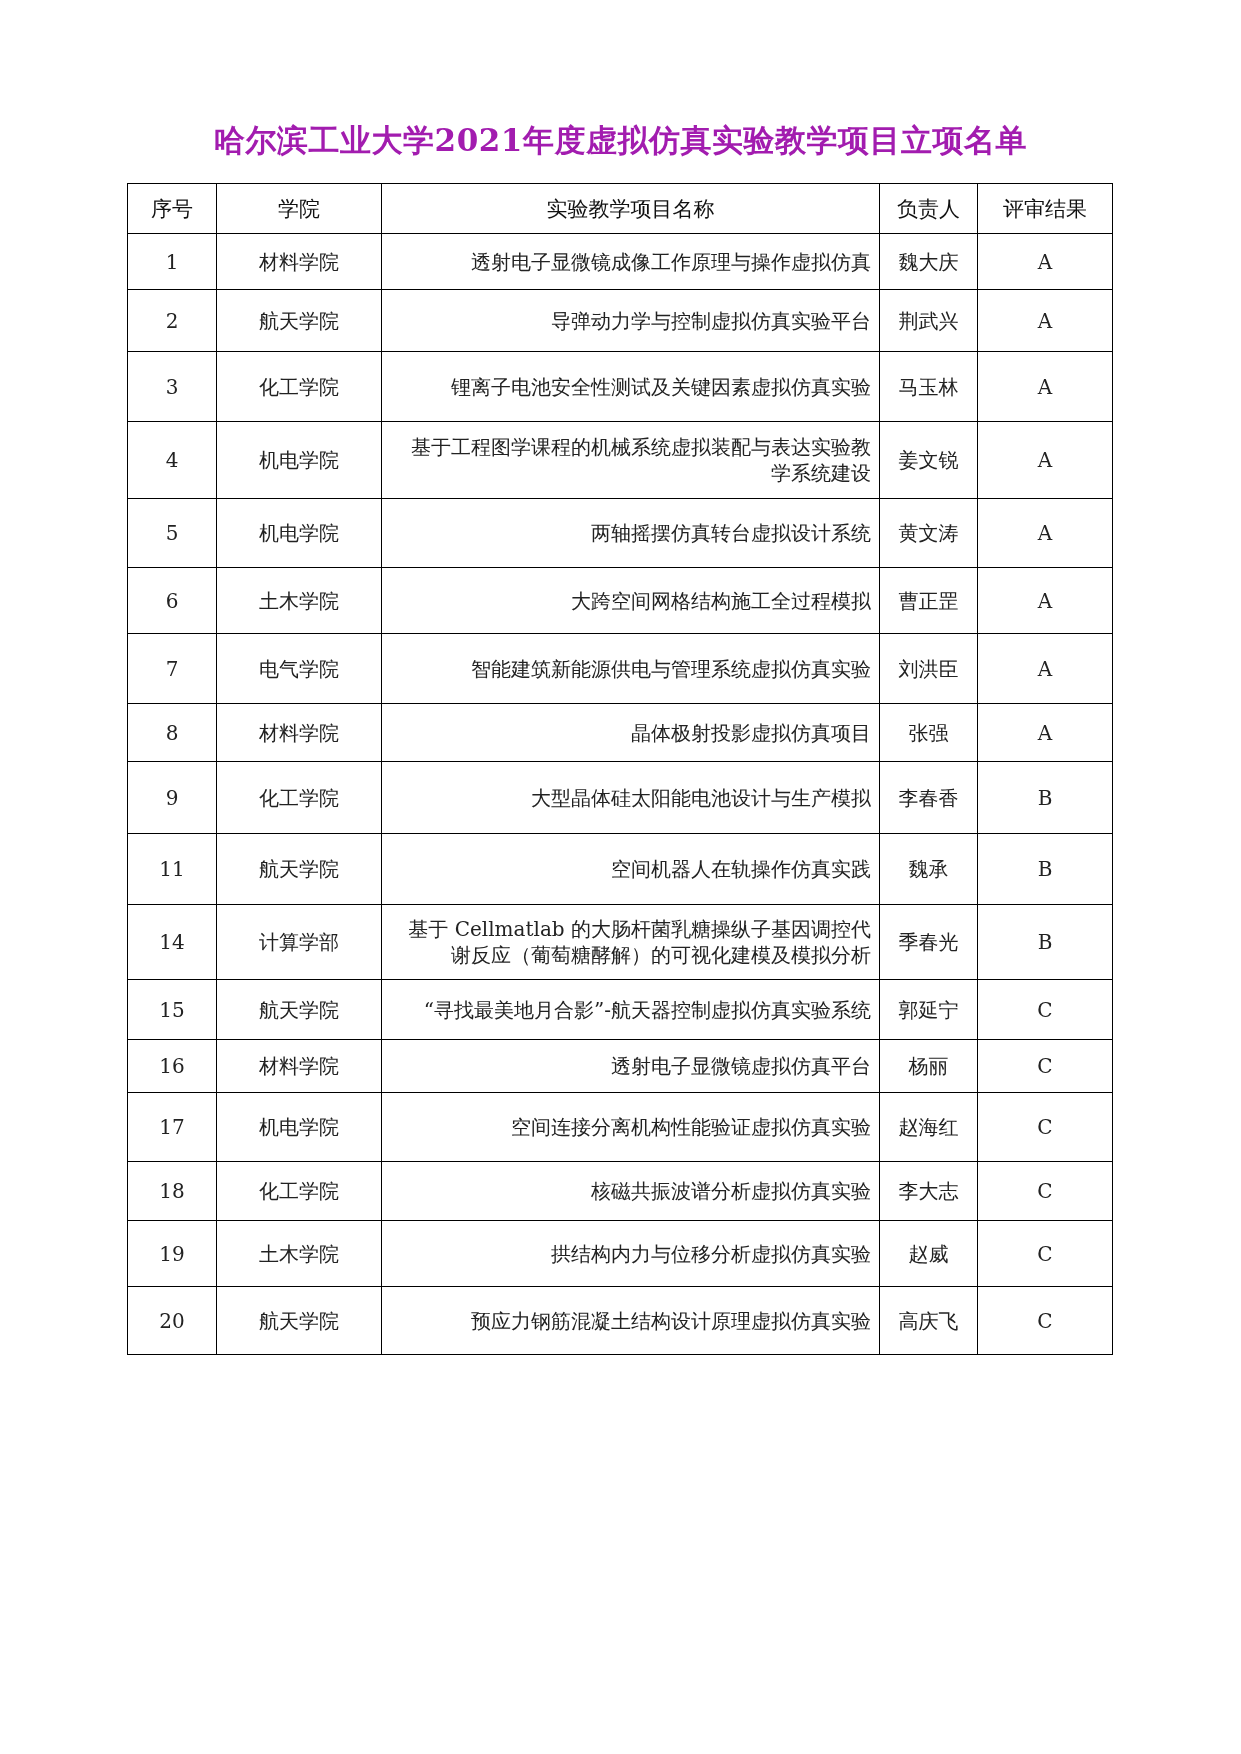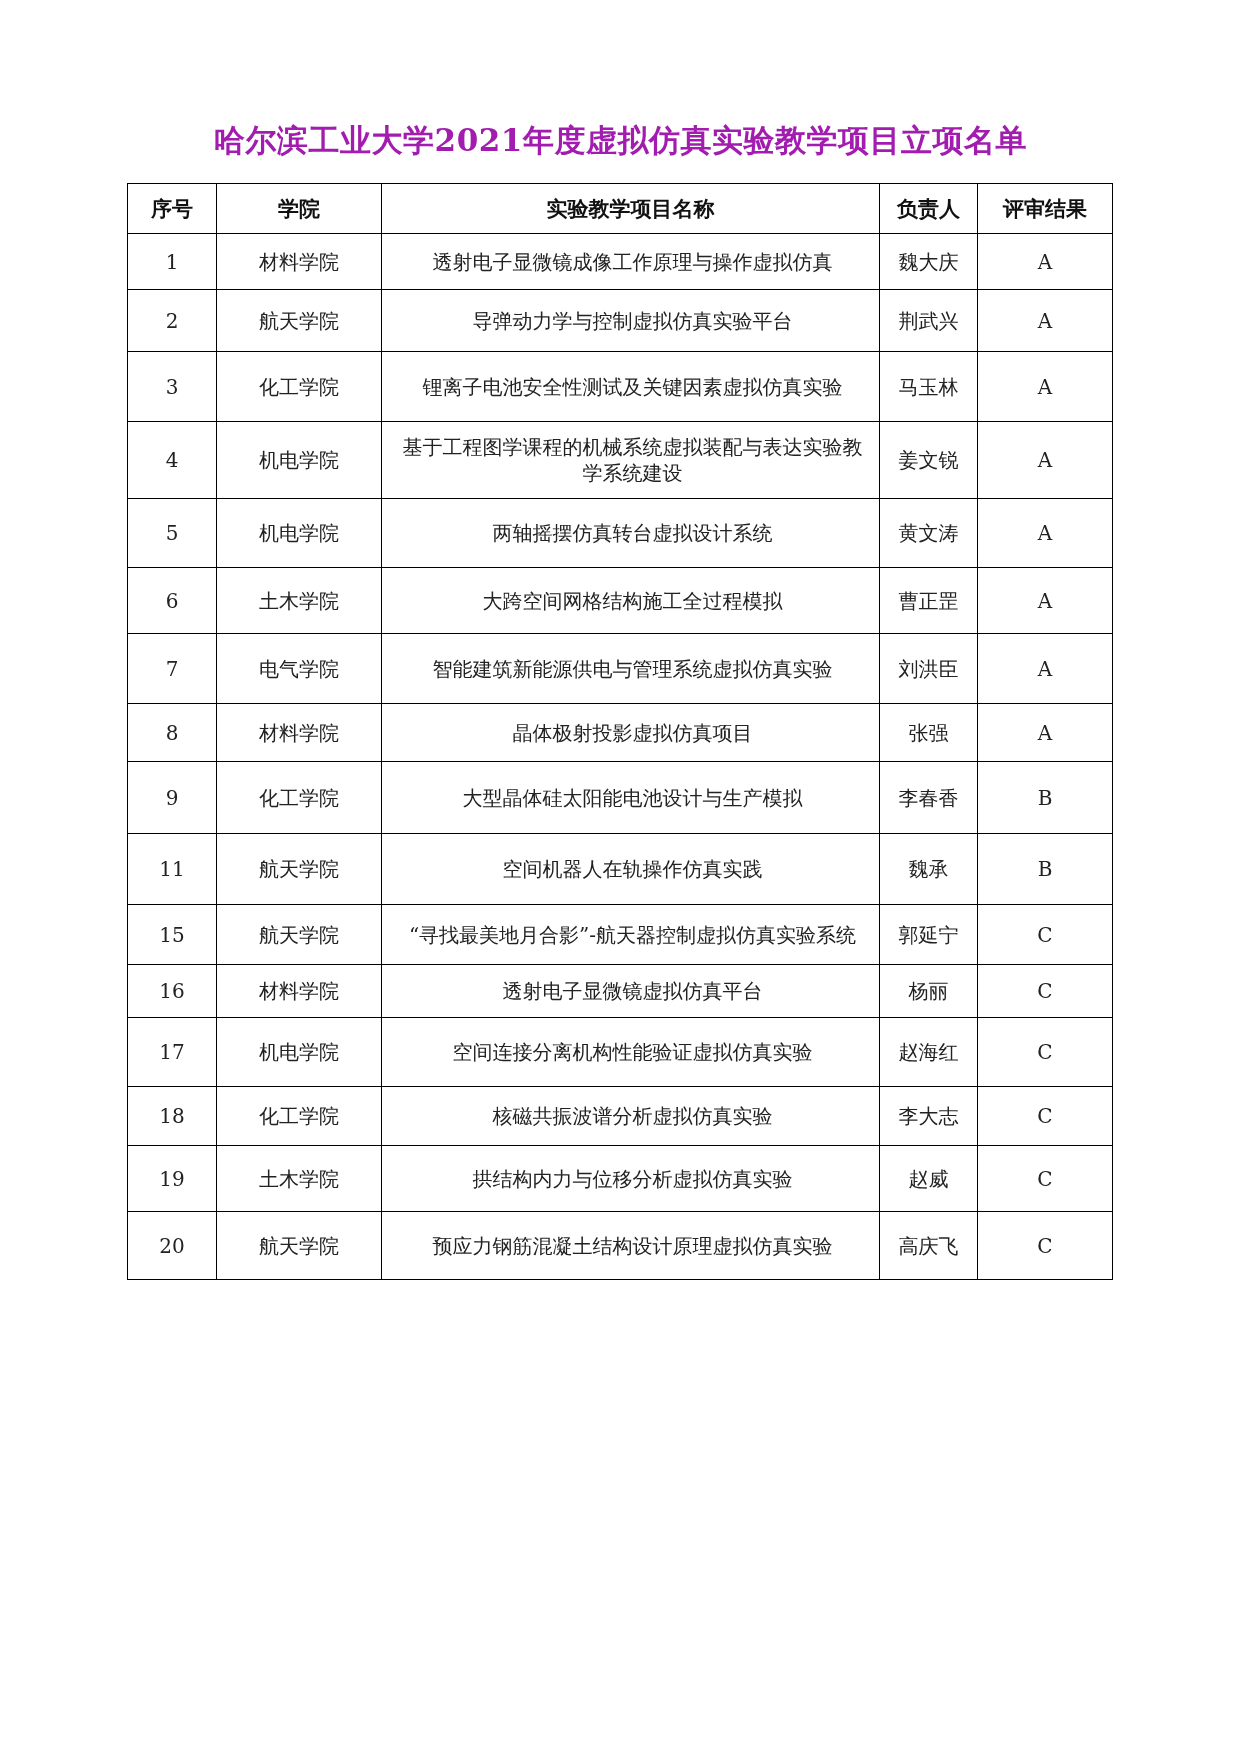--- a/index.html
+++ b/index.html
@@ -20,23 +20,23 @@
     border: 1.5px solid #000;
     font-family: "DejaVu Serif", "Liberation Serif", serif;
     font-size: 20px; color: #222;
     padding: 0;
     vertical-align: middle;
     text-align: center;
     line-height: 26px;
   }
   table.list th {
     font-family: "DejaVu Sans", "Liberation Sans", sans-serif;
-    font-weight: bold; font-size: 21px; color: #111;
+    font-weight: normal; font-size: 21px; color: #111;
   }
-  table.list td.name { text-align: center; padding-left: 12px; padding-right: 8px; }
+  table.list td.name { text-align: right; padding-left: 12px; padding-right: 8px; }
   col.c1 { width: 89px; } col.c2 { width: 165px; } col.c3 { width: 498px; }
   col.c4 { width: 98px; } col.c5 { width: 135px; }
   td.grade { font-family: "Liberation Serif", "DejaVu Serif", serif; font-size: 20px; }
 </style>
 </head>
 <body>
 
 <div class="title">哈尔滨工业大学2021年度虚拟仿真实验教学项目立项名单</div>
 
 <table class="list">
@@ -120,20 +120,27 @@
         <td>李春香</td>
         <td class="grade">B</td>
       </tr>
       <tr style="height: 71px;">
         <td>11</td>
         <td>航天学院</td>
         <td class="name">空间机器人在轨操作仿真实践</td>
         <td>魏承</td>
         <td class="grade">B</td>
       </tr>
+      <tr style="height: 75px;">
+        <td>14</td>
+        <td>计算学部</td>
+        <td class="name">基于 Cellmatlab 的大肠杆菌乳糖操纵子基因调控代谢反应（葡萄糖酵解）的可视化建模及模拟分析</td>
+        <td>季春光</td>
+        <td class="grade">B</td>
+      </tr>
       <tr style="height: 60px;">
         <td>15</td>
         <td>航天学院</td>
         <td class="name">“寻找最美地月合影”-航天器控制虚拟仿真实验系统</td>
         <td>郭延宁</td>
         <td class="grade">C</td>
       </tr>
       <tr style="height: 53px;">
         <td>16</td>
         <td>材料学院</td>

